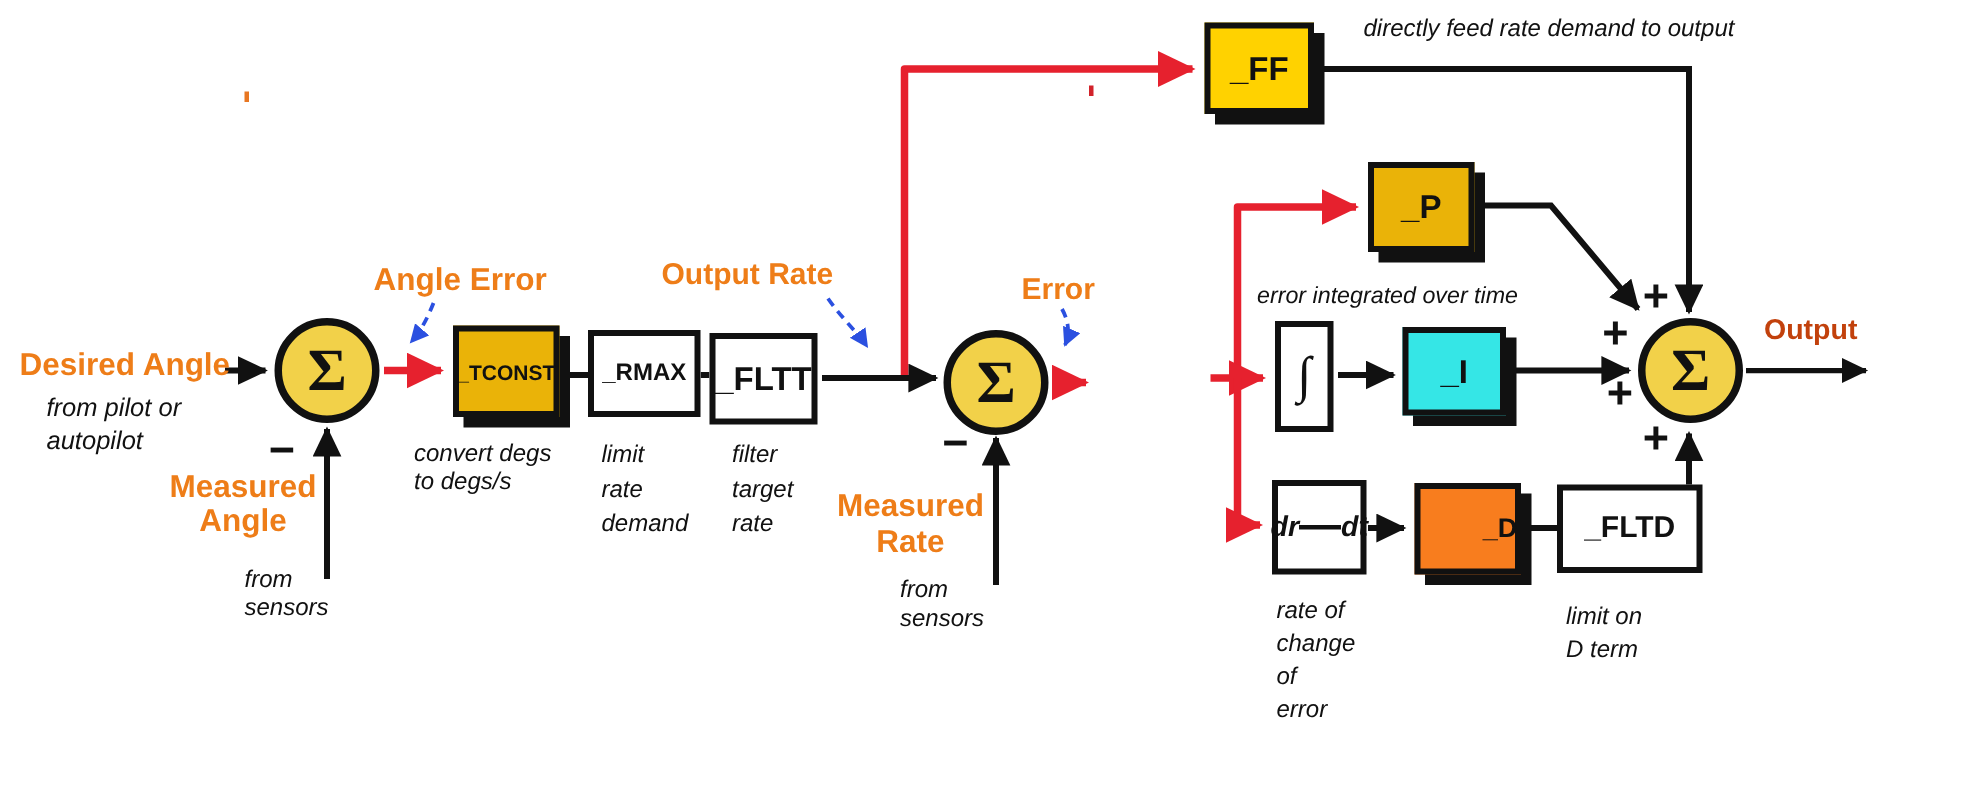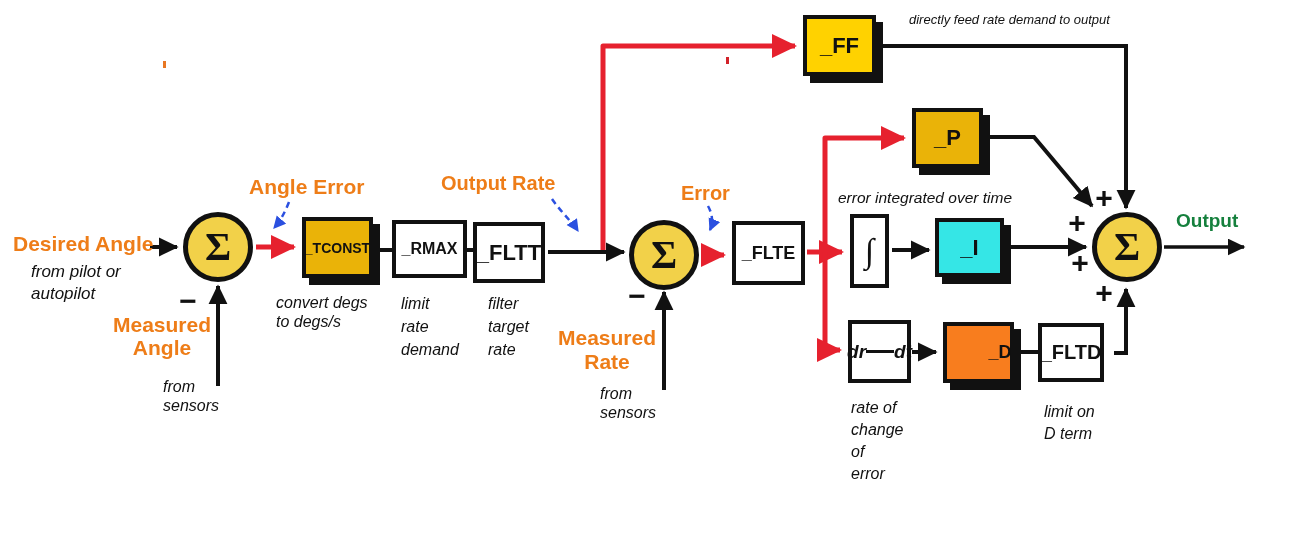--- a/index.html
+++ b/index.html
@@ -16,21 +16,21 @@
   .blk.cyan{background:#35e6e6;}
   .blk.orangebg{background:#f87d1e;}
   
   .sum{position:absolute;z-index:2;width:70px;height:70px;border:5px solid #111;border-radius:50%;
        background:#f2d149;display:flex;align-items:center;justify-content:center;box-sizing:border-box;}
   .sum span{font-family:"Liberation Serif",serif;font-weight:bold;font-size:40px;line-height:1;}
   
   .olbl{position:absolute;z-index:3;color:#ee7d18;font-weight:bold;font-size:21px;line-height:23px;white-space:pre-line;}
   .cap{position:absolute;z-index:3;font-style:italic;font-size:16px;line-height:19px;white-space:pre-line;color:#111;}
   .sign{position:absolute;z-index:3;font-weight:bold;font-size:30px;line-height:30px;width:24px;text-align:center;}
-  .outlbl{position:absolute;z-index:3;color:#15803d;font-weight:bold;font-size:19px;}
+  .outlbl{position:absolute;z-index:3;color:#c2410c;font-weight:bold;font-size:19px;}
   .intg{font-family:"Liberation Serif",serif;font-weight:bold;font-size:34px;}
   .frac{display:flex;flex-direction:row;align-items:center;font-style:italic;font-size:19px;line-height:20px;font-weight:bold;}
   .frac .bar{width:28px;height:3px;background:#111;margin:1px 0;}
   .stray{position:absolute;z-index:3;}
 </style>
 </head>
 <body>
 
 <div class="stage">
 
@@ -88,35 +88,34 @@
     <span>Σ</span>
   </div>
   <div class="sum" style="left:1092px;top:212px;">
     <span>Σ</span>
   </div>
 
   <div class="blk green shadow" style="left:302px;top:217px;width:71px;height:61px;font-size:14px;text-align:right;">_TCONST</div>
   <div class="blk" style="left:392px;top:220px;width:75px;height:58px;font-size:16px;">_RMAX</div>
   <div class="blk" style="left:473px;top:222px;width:72px;height:61px;font-size:22px;">_FLTT</div>
   <div class="blk yellow shadow" style="left:803px;top:15px;width:73px;height:61px;font-size:22px;">_FF</div>
-  <div class="blk" style="left:732px;top:221px;width:73px;height:64px;font-size:18px;">_FLTE</div>
   <div class="blk green shadow" style="left:912px;top:108px;width:71px;height:60px;font-size:22px;">_P</div>
   <div class="blk" style="left:850px;top:214px;width:39px;height:74px;">
     <span class="intg">∫</span>
   </div>
   <div class="blk cyan shadow" style="left:935px;top:218px;width:69px;height:59px;font-size:22px;">_I</div>
   <div class="blk" style="left:848px;top:320px;width:63px;height:63px;">
     <span class="frac">
       <span>dr</span>
       <span class="bar"></span>
       <span>dt</span>
     </span>
   </div>
   <div class="blk orangebg shadow" style="left:943px;top:322px;width:71px;height:61px;font-size:18px;padding-left:43px;">_D</div>
-  <div class="blk" style="left:1038px;top:323px;width:66px;height:59px;font-size:20px;">_FLTD</div>
+  <div class="blk" style="left:1038px;top:323px;width:97px;height:59px;font-size:20px;">_FLTD</div>
 
   <div class="olbl" style="left:13px;top:232px;">Desired Angle</div>
   <div class="olbl" style="left:103px;top:313px;width:118px;text-align:center;">Measured
 Angle</div>
   <div class="olbl" style="left:249px;top:175px;">Angle Error</div>
   <div class="olbl" style="left:441px;top:172px;font-size:20px;">Output Rate</div>
   <div class="olbl" style="left:681px;top:182px;font-size:20px;">Error</div>
   <div class="olbl" style="left:551px;top:326px;width:112px;text-align:center;line-height:24px;">Measured
 Rate</div>
   <div class="outlbl" style="left:1176px;top:210px;">Output</div>
@@ -128,21 +127,21 @@
   <div class="cap" style="left:600px;top:384px;">from
 sensors</div>
   <div class="cap" style="left:276px;top:293px;">convert degs
 to degs/s</div>
   <div class="cap" style="left:401px;top:292px;line-height:23px;">limit
 rate
 demand</div>
   <div class="cap" style="left:488px;top:292px;line-height:23px;">filter
 target
 rate</div>
-  <div class="cap" style="left:909px;top:10px;font-size:13px;">directly feed rate demand to output</div>
+  <div class="cap" style="left:909px;top:10px;font-size:16px;">directly feed rate demand to output</div>
   <div class="cap" style="left:838px;top:188px;font-size:15.5px;">error integrated over time</div>
   <div class="cap" style="left:851px;top:397px;line-height:22px;">rate of
 change
 of
 error</div>
   <div class="cap" style="left:1044px;top:401px;line-height:22px;">limit on
 D term</div>
 
   <div class="sign" style="left:176px;top:286px;">−</div>
   <div class="sign" style="left:625px;top:281px;">−</div>

